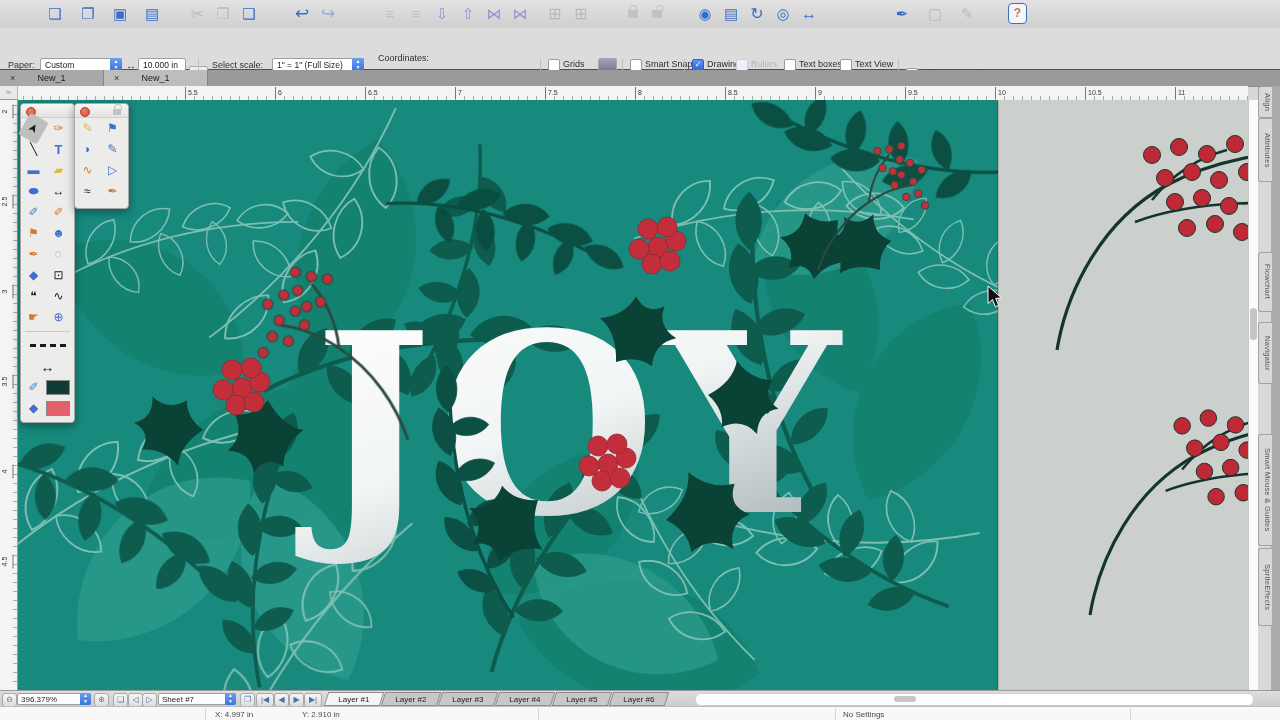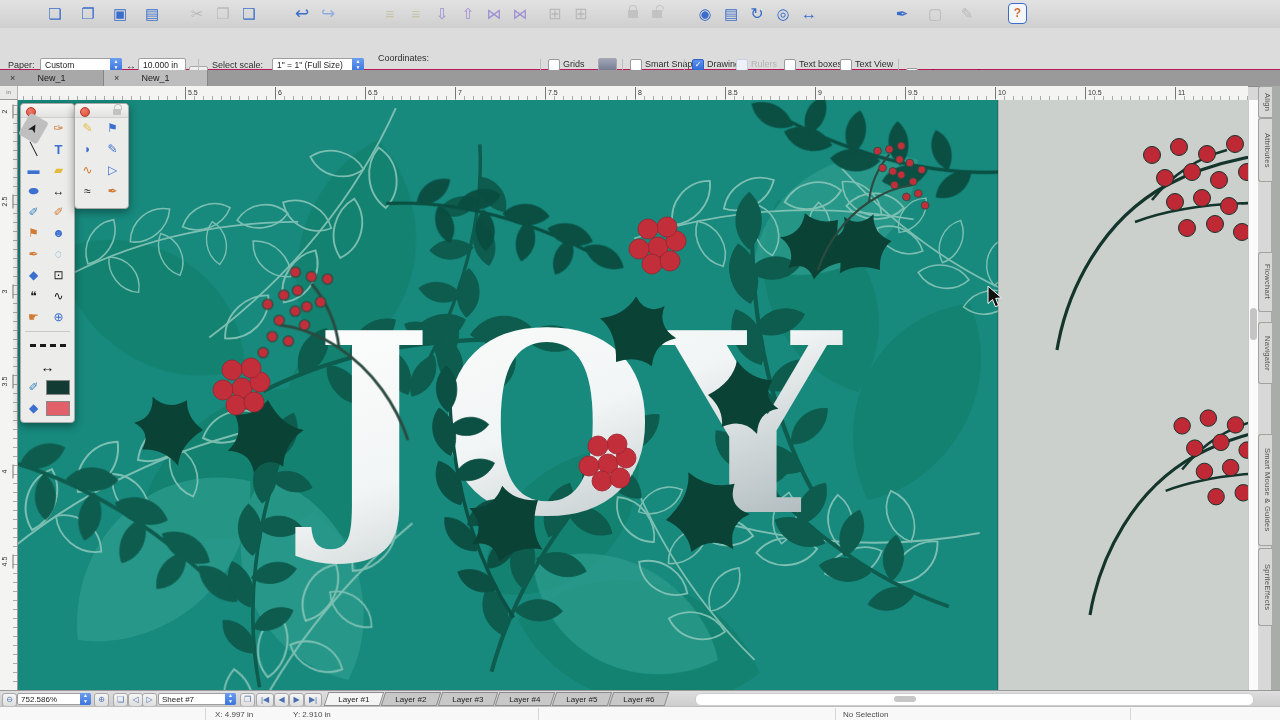--- a/index.html
+++ b/index.html
@@ -529,21 +529,21 @@
 <div class="sidetab" style="top:86px;height:30px">Align</div>
 <div class="sidetab" style="top:118px;height:62px">Attributes</div>
 <div class="sidetab" style="top:252px;height:58px">Flowchart</div>
 <div class="sidetab" style="top:322px;height:60px">Navigator</div>
 <div class="sidetab" style="top:434px;height:110px">Smart Mouse &amp; Guides</div>
 <div class="sidetab" style="top:548px;height:76px">SpriteEffects</div>
 
 <div class="botbar">
   <span class="bbtn" style="left:2px">⊖</span>
   <div class="bfld" style="left:17px;width:74px">
-    <span>752.586%</span><span class="step">▲<br>▼</span>
+    <span>396.379%</span><span class="step">▲<br>▼</span>
   </div>
   <span class="bbtn" style="left:94px">⊕</span>
   <span class="bbtn" style="left:113px">❏</span>
   <span class="bbtn" style="left:128px">◁</span>
   <span class="bbtn" style="left:142px">▷</span>
   <div class="bfld" style="left:158px;width:78px">
     <span>Sheet #7</span><span class="step">▲<br>▼</span>
   </div>
   <span class="bbtn" style="left:240px">❐</span>
   <span class="bbtn" style="left:256px;width:16px">|◀</span>
@@ -572,15 +572,15 @@
     <div class="hthumb"></div>
   </div>
 </div>
 
 <div class="statbar">
   <div class="sdiv" style="left:205px"></div>
   <div class="sdiv" style="left:538px"></div>
   <div class="sdiv" style="left:835px"></div>
   <div class="sdiv" style="left:1130px"></div>
   <span style="left:215px">X: 4.997 in</span>
-  <span style="left:293px">Y: 2.910 in</span>
-  <span style="left:843px">No Selection</span>
+  <span style="left:302px">Y: 2.910 in</span>
+  <span style="left:843px">No Settings</span>
 </div>
 
 </body></html>

